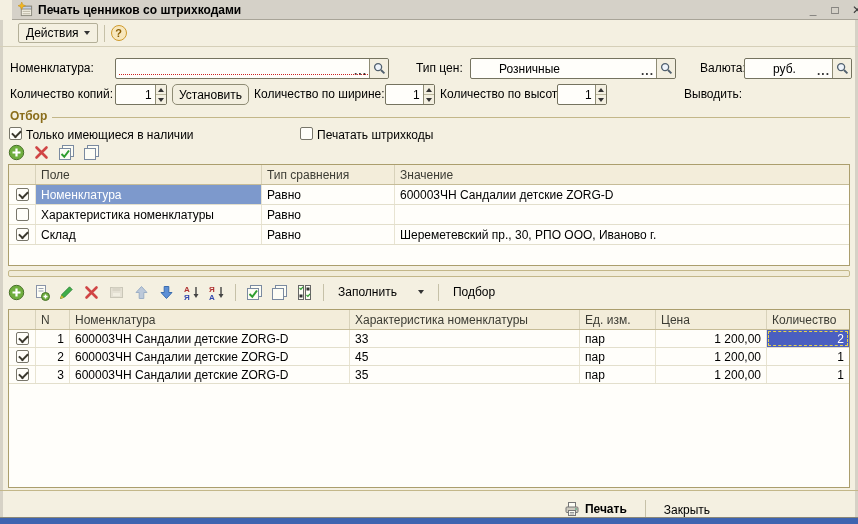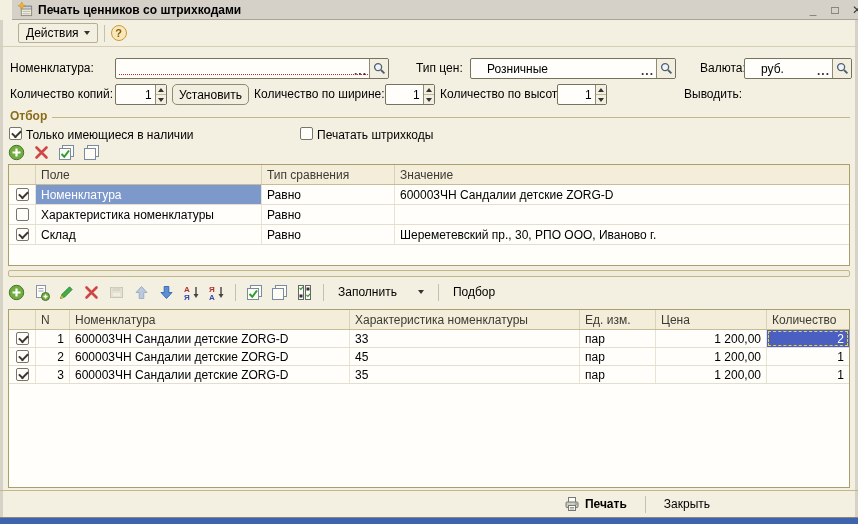--- a/index.html
+++ b/index.html
@@ -20,21 +20,21 @@
   .menubar { position:absolute; left:0; top:20px; width:858px; height:27px; border-bottom:1px solid #d5cfb8; display:flex; align-items:center; padding:0 18px; }
   .actions-btn { height:20px; padding:0 7px; background:transparent; border:1px solid #b3af98; border-radius:2px; display:flex; align-items:center; gap:5px; cursor:pointer; font-size:12px; }
   .caret { width:0; height:0; border-left:3px solid transparent; border-right:3px solid transparent; border-top:4px solid #333; display:inline-block; }
   .vdiv { width:1px; height:17px; background:#c6c1a8; margin:0 6px; }
   .help-btn { width:16px; height:16px; border:1px solid #cf9a2c; border-radius:50%; background:#f7e7bd; color:#8a5c00; font-weight:bold; font-size:11px; display:flex; align-items:center; justify-content:center; cursor:pointer; }
 
   .lbl { position:absolute; white-space:nowrap; line-height:15px; }
 
   
   .field { position:absolute; display:flex; height:21px; border:1px solid #75735f; border-radius:2px; background:#fffefa; }
-  .field input { flex:1; min-width:0; border:0; background:transparent; padding:2px 16px; font:12px "Liberation Sans","DejaVu Sans",sans-serif; outline:none; }
+  .field input { flex:1; min-width:0; border:0; background:transparent; padding:2px 4px; font:12px "Liberation Sans","DejaVu Sans",sans-serif; outline:none;margin-left:24px; }
   .dots { width:17px; display:flex; align-items:flex-end; justify-content:center; padding-bottom:4px; color:#333; font-weight:bold; line-height:5px; cursor:pointer; letter-spacing:1px; }
   .side-btn { width:19px; background:#f3efe0; border-left:1px solid #8f8c75; display:flex; align-items:center; justify-content:center; cursor:pointer; border-radius:0 2px 2px 0; }
   .req-line { position:absolute; left:3px; right:20px; bottom:3px; border-bottom:1px dotted #cc2222; pointer-events:none; }
 
   
   .spin { position:absolute; display:flex; height:21px; border:1px solid #75735f; border-radius:2px; background:#fffefa; }
   .spin input { width:100%; min-width:0; border:0; background:transparent; text-align:right; padding:2px 3px; font:12px "Liberation Sans","DejaVu Sans",sans-serif; outline:none; }
   .spin-btns { width:15px; display:flex; flex-direction:column; border-left:1px solid #8f8c75; }
   .spin-up,.spin-down { flex:1; background:#f3efe0; display:flex; align-items:center; justify-content:center; cursor:pointer; }
   .spin-up { border-bottom:1px solid #bcb89e; }
@@ -70,21 +70,21 @@
   .cell:last-child { border-right:0; }
   .cbcell { justify-content:center; padding:0; }
   .r { justify-content:flex-end; }
   .sel-row-cell { background:#7d99cc; color:#fff; }
   .sel-cell { background:#4a5fc0; color:#fff; outline:1px dashed #e8d44a; outline-offset:-2px; }
 
   .splitter { position:absolute; left:8px; top:270px; width:842px; height:7px; background:#f1ecd9; border:1px solid #c3b789; border-radius:2px; cursor:row-resize; }
 
   
   .footer-line { position:absolute; left:0; top:490px; width:858px; border-top:1px solid #c3b789; }
-  .footer { position:absolute; left:0; top:491px; width:720px; height:26px; display:flex; align-items:center; justify-content:flex-end; padding-right:10px; gap:12px; }
+  .footer { position:absolute; left:0; top:491px; width:720px; height:26px; display:flex; align-items:flex-end; justify-content:flex-end; padding-right:10px; gap:12px; }
   .print-btn { display:flex; align-items:center; gap:5px; font-weight:bold; cursor:pointer; }
   .close-btn { cursor:pointer; }
   .app-strip { position:absolute; left:0; bottom:0; width:858px; height:7px; background:#3e64b0; border-top:1px solid #8b8878; }
 </style>
 </head>
 <body>
 
 <div class="window">
 
   <div class="titlebar">

